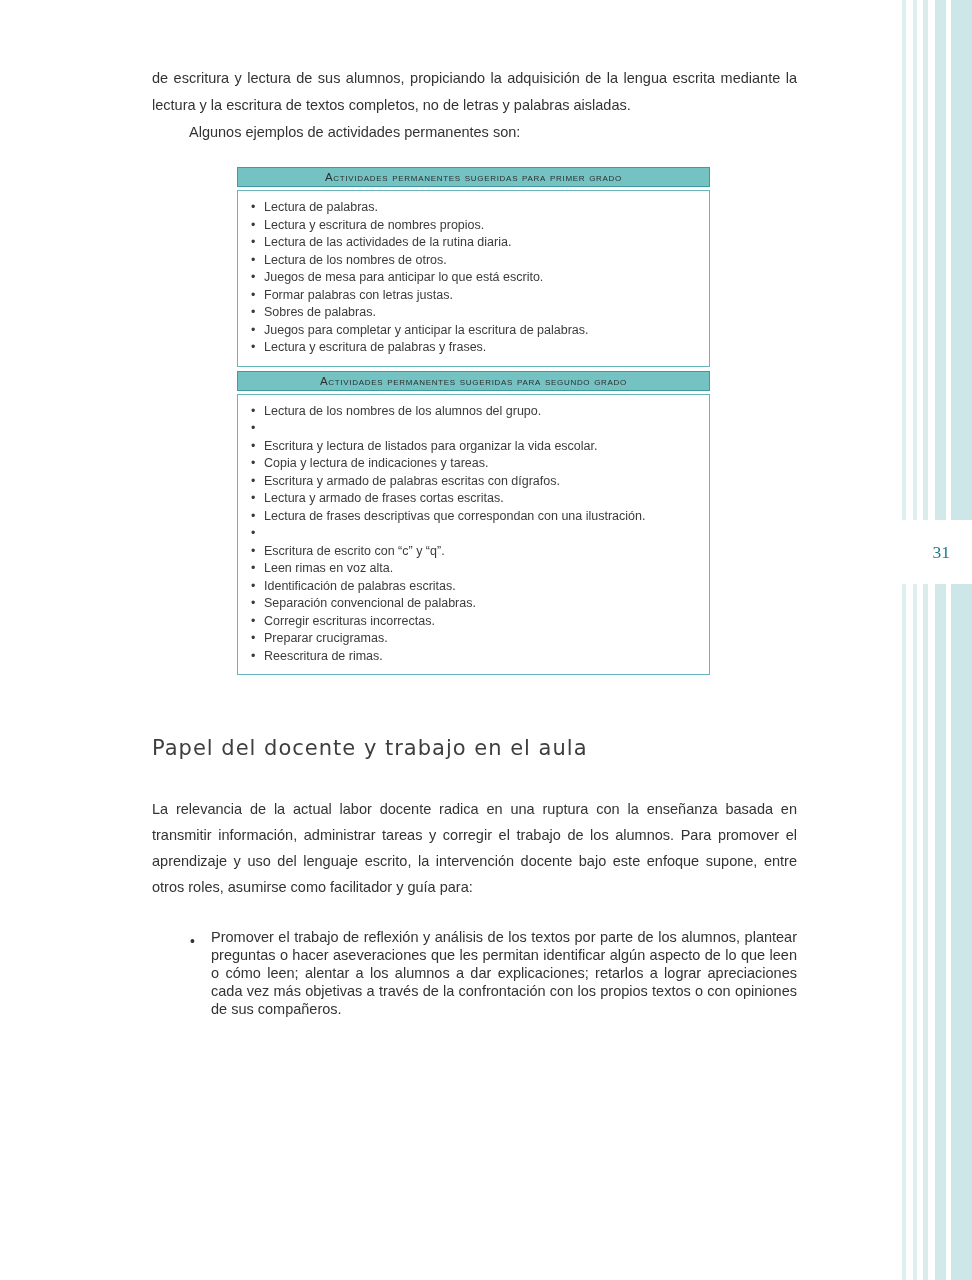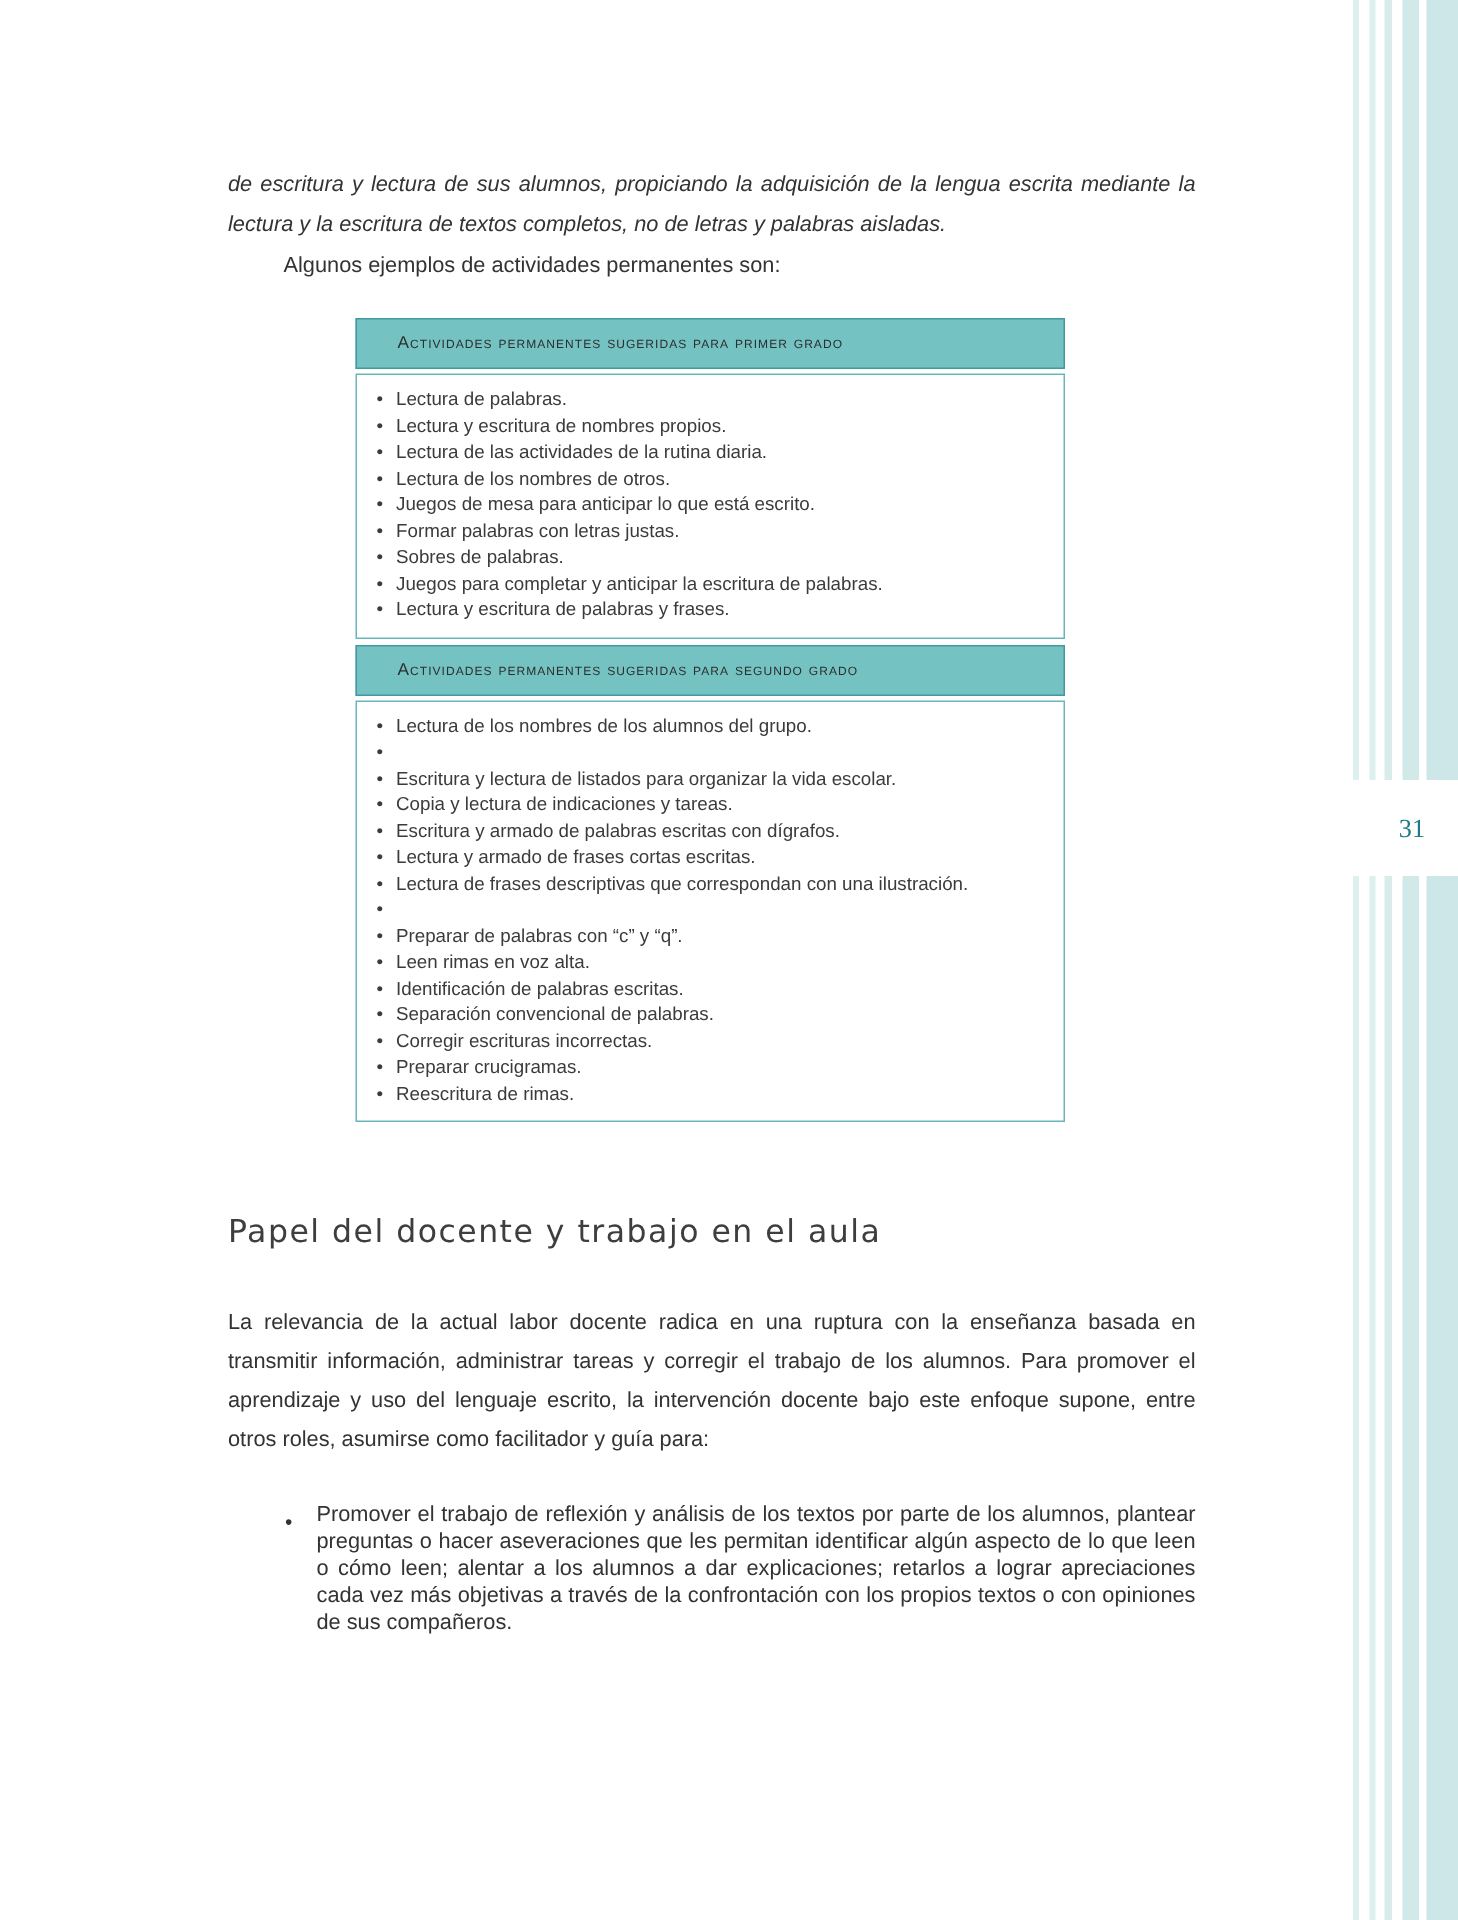--- a/index.html
+++ b/index.html
@@ -32,28 +32,28 @@
     font-size: 17.5px; color: #1f7b85;
   }
 
   
   .content { position: absolute; left: 152px; top: 0; width: 645px; }
 
   .body-text {
     font-size: 14.5px; line-height: 27px; color: #333333;
     text-align: justify; margin: 0;
   }
-  .intro { margin-top: 110px; font-style: italic; }
+  .intro { margin-top: 65px; }
   .algunos { text-align: left; text-indent: 37px; }
 
   
   .activity-table { width: 473px; margin-left: 85px; margin-top: 21px; }
   .table-header {
-    height: 34px; background: #74c2c2; border: 1px solid #3f9aa1;
-    display: flex; align-items: center; justify-content: flex-start; padding-left: 27px;
+    height: 20px; background: #74c2c2; border: 1px solid #3f9aa1;
+    display: flex; align-items: center; justify-content: center;
   }
   .table-title {
     font-variant: small-caps;
     font-size: 11.5px; letter-spacing: 0.7px;
     color: #2e2e2e; font-weight: 500;
   }
   .table-body {
     border: 1px solid #68b5ba; background: #ffffff;
     margin-top: 3px; margin-bottom: 4px;
     padding: 8px 8px 9px 13px;
@@ -178,21 +178,21 @@
           </li>
         <li>
             <span class="dot">•</span>
             <span>Lectura de frases descriptivas que correspondan con una ilustración.</span>
           </li>
         <li>
             <span class="dot">•</span>
           </li>
         <li>
             <span class="dot">•</span>
-            <span>Preparar de palabras con “c” y “q”.</span>
+            <span>Escritura de escrito con “c” y “q”.</span>
           </li>
         <li>
             <span class="dot">•</span>
             <span>Leen rimas en voz alta.</span>
           </li>
         <li>
             <span class="dot">•</span>
             <span>Identificación de palabras escritas.</span>
           </li>
         <li>

